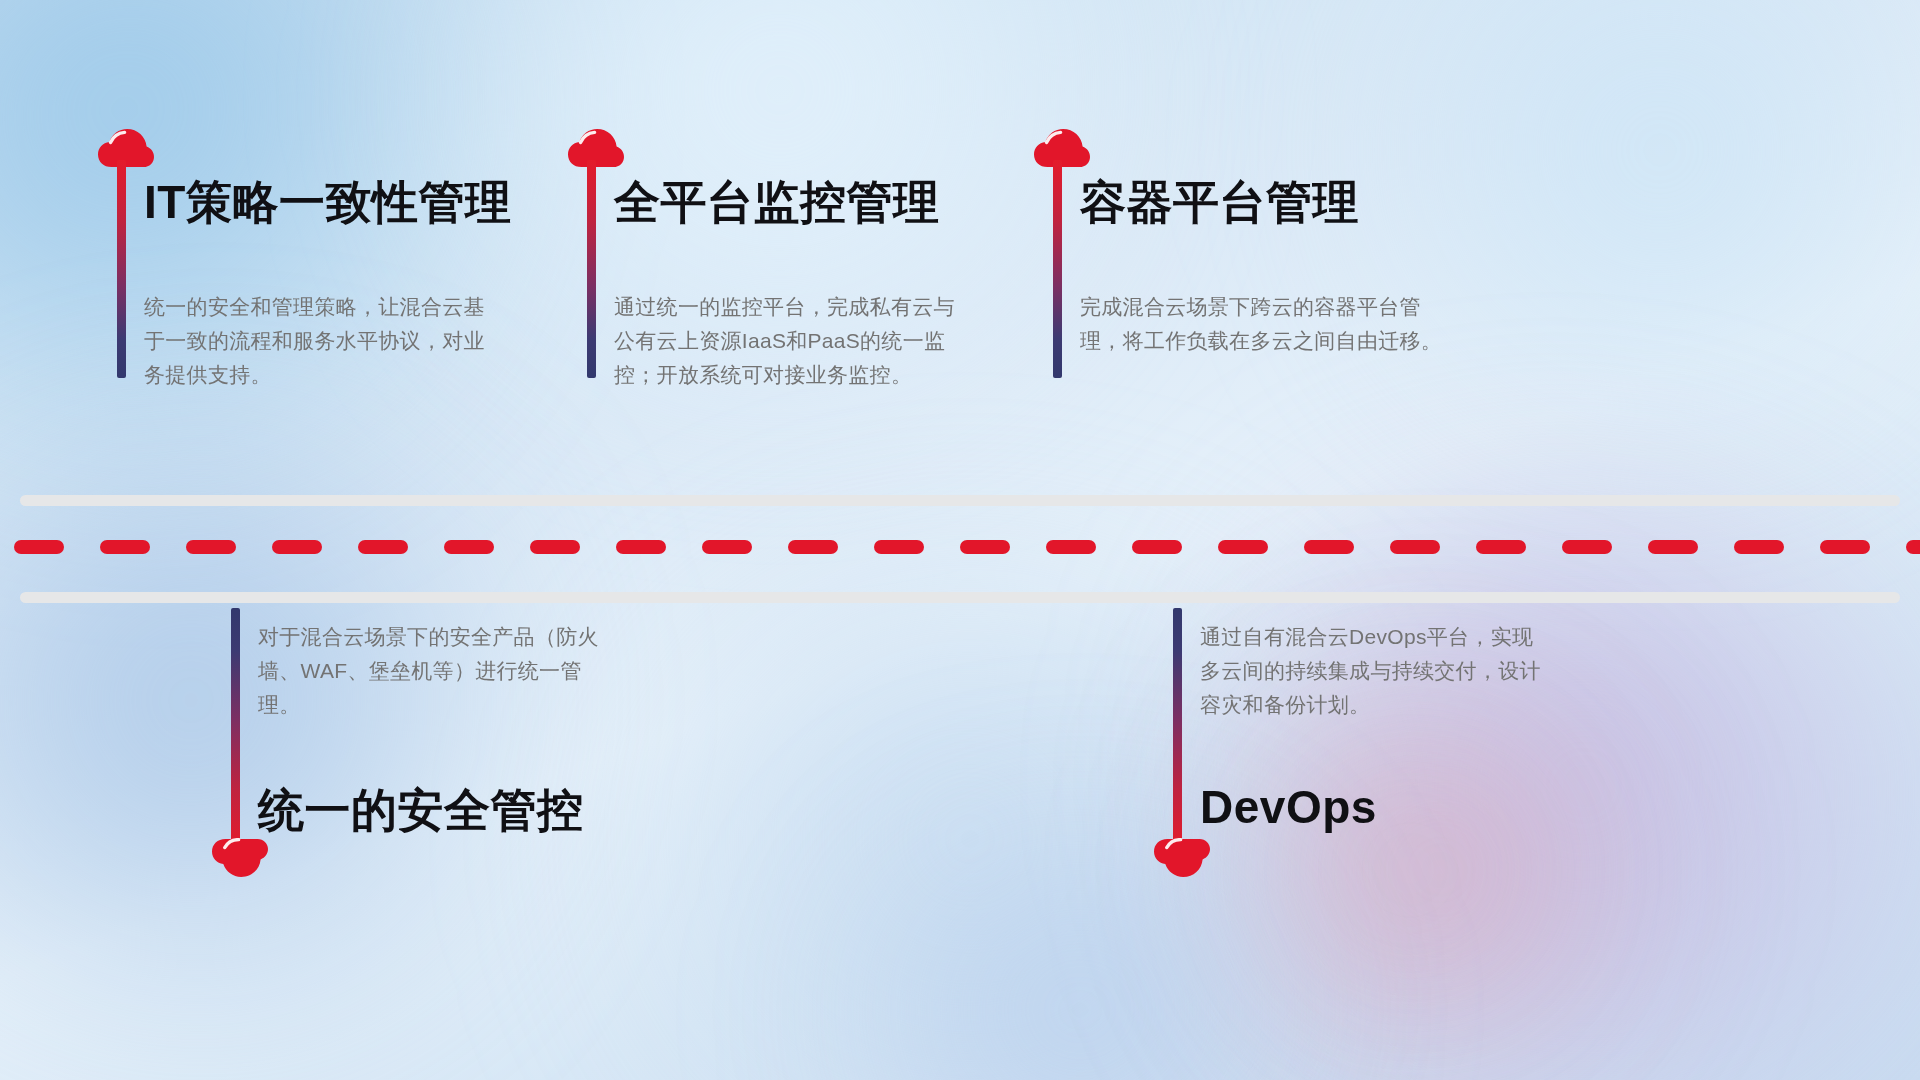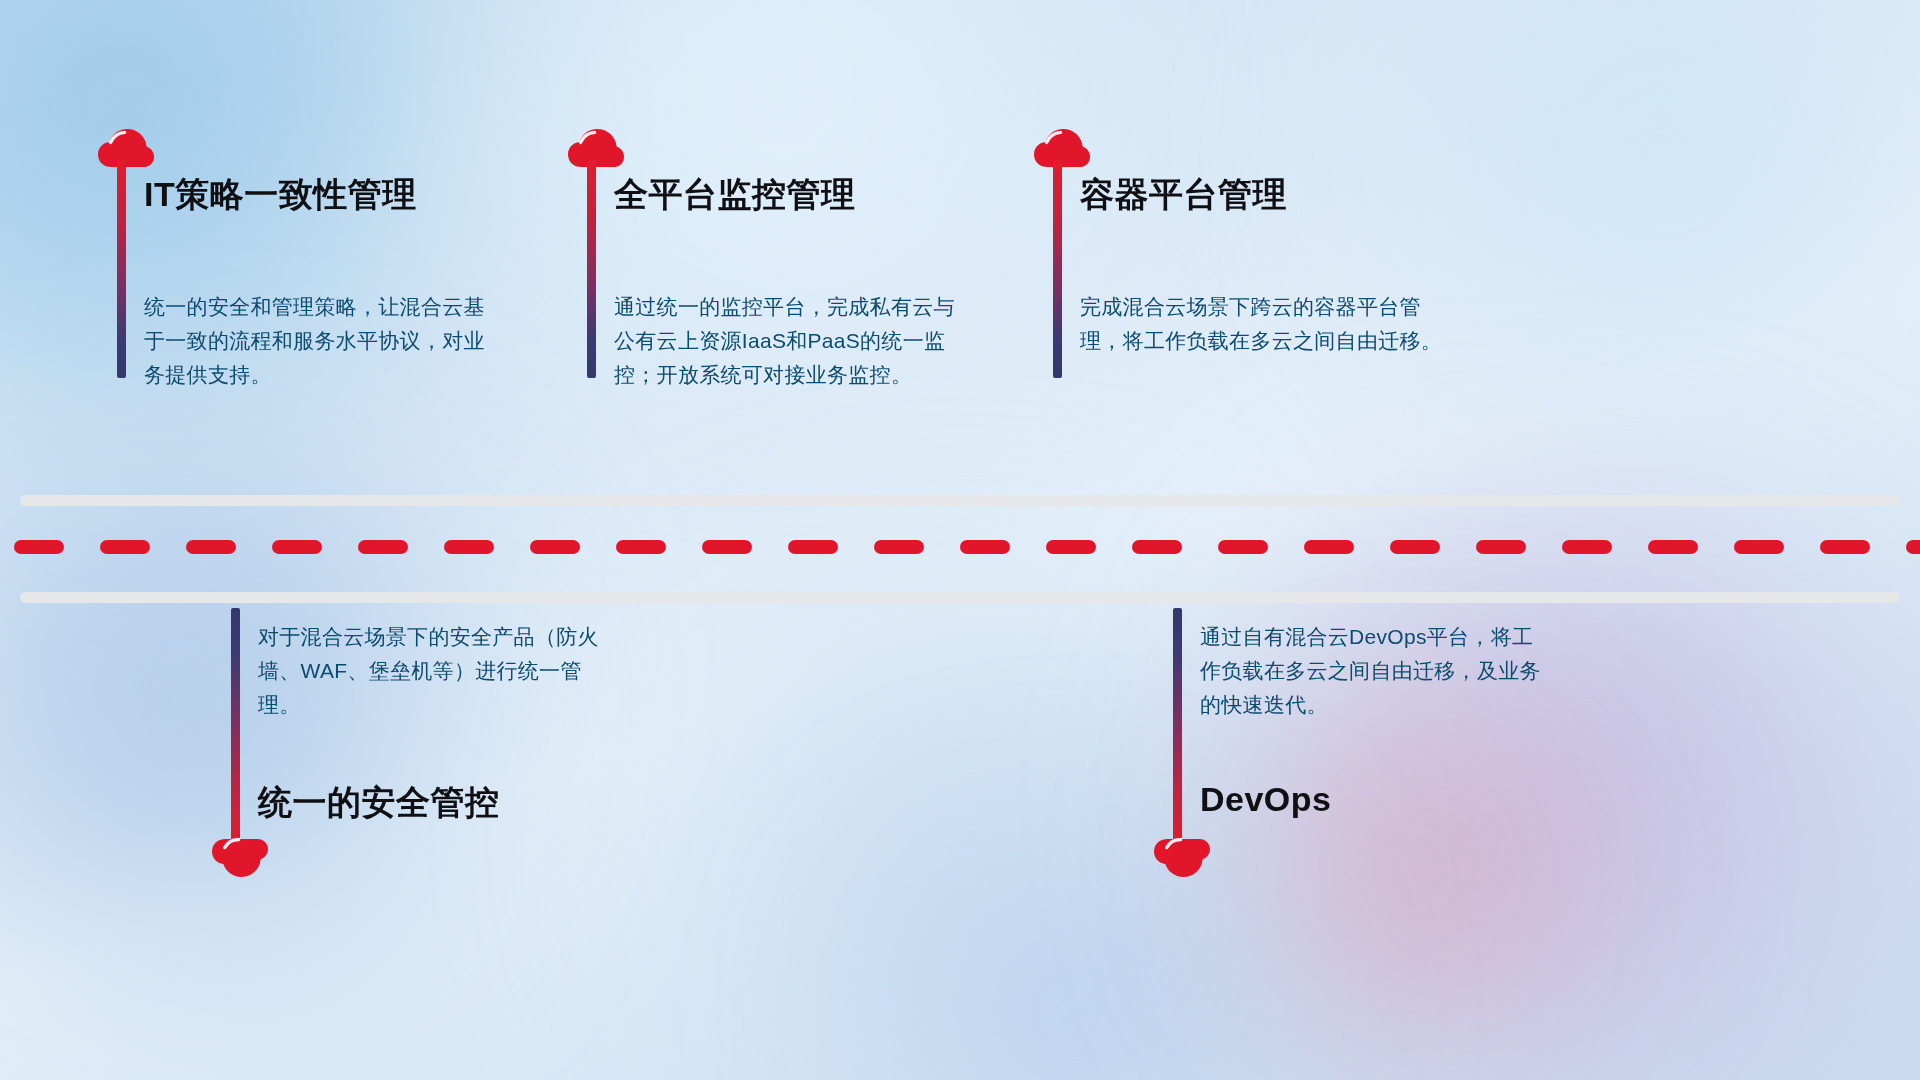--- a/index.html
+++ b/index.html
@@ -64,26 +64,26 @@
   
   .marker{ position:absolute; left:0; top:0; width:60px; }
   .cloud{ position:relative; width:58px; height:40px; }
   .cloud svg{ display:block; width:58px; height:40px; }
   .stem{ position:absolute; width:9px; border-radius:2px; }
   .stem.down{ background:linear-gradient(180deg,#e41b2b 0%,#c0233f 28%,#7b2f63 58%,#3c3a72 82%,#32386d 100%); }
   .stem.up{ background:linear-gradient(180deg,#32386d 0%,#3c3a72 18%,#7b2f63 46%,#c0233f 76%,#e41b2b 100%); }
 
   .title{
     position:absolute;
-    font-size:34px; font-weight:700; color:#101014;
+    font-size:46px; font-weight:700; color:#101014;
     letter-spacing:.5px; white-space:nowrap;
   }
   .body{
     position:absolute;
-    font-size:21px; line-height:34px; color:#0c4a6e;
+    font-size:21px; line-height:34px; color:#737373;
     letter-spacing:.3px;
   }
 </style>
 </head>
 <body>
 
 <div id="bg">
   <div class="bg-base"></div>
   <div class="blob blob-a"></div>
   <div class="blob blob-b"></div>
@@ -192,16 +192,16 @@
   <div class="col" style="left:1138px;width:450px;">
     <div class="marker" style="left:15px;top:0;">
       <div class="stem up" style="left:20px;top:-2px;height:240px;"></div>
       <div class="cloud" style="position:absolute;left:0;top:228px;">
         <svg viewBox="0 0 58 40">
           <path d="M14.5 1 C6.5 1 1 6.4 1 13.6 C1 20.2 5.9 25.4 12.3 26.1 C14.9 33.8 21.9 39 30.2 39 C40.4 39 48.8 31.3 49.6 21.4 C54.2 19.8 57 15.7 57 11.1 C57 5.5 52.4 1 46.6 1 Z" fill="#e2162a"></path>
           <path d="M13.8 9.5 C16.6 4.4 21.9 1.7 27.6 1.6" fill="none" stroke="#ffffff" stroke-width="3.4" stroke-linecap="round" opacity=".92"></path>
         </svg>
       </div>
     </div>
-    <div class="body" style="left:62px;top:10px;width:348px;">通过自有混合云DevOps平台，将工作负载在多云之间自由迁移，及业务的快速迭代。</div>
+    <div class="body" style="left:62px;top:10px;width:348px;">通过自有混合云DevOps平台，实现多云间的持续集成与持续交付，设计容灾和备份计划。</div>
     <div class="title" style="left:62px;top:170px;">DevOps</div>
   </div>
 </div>
 
 </body></html>

